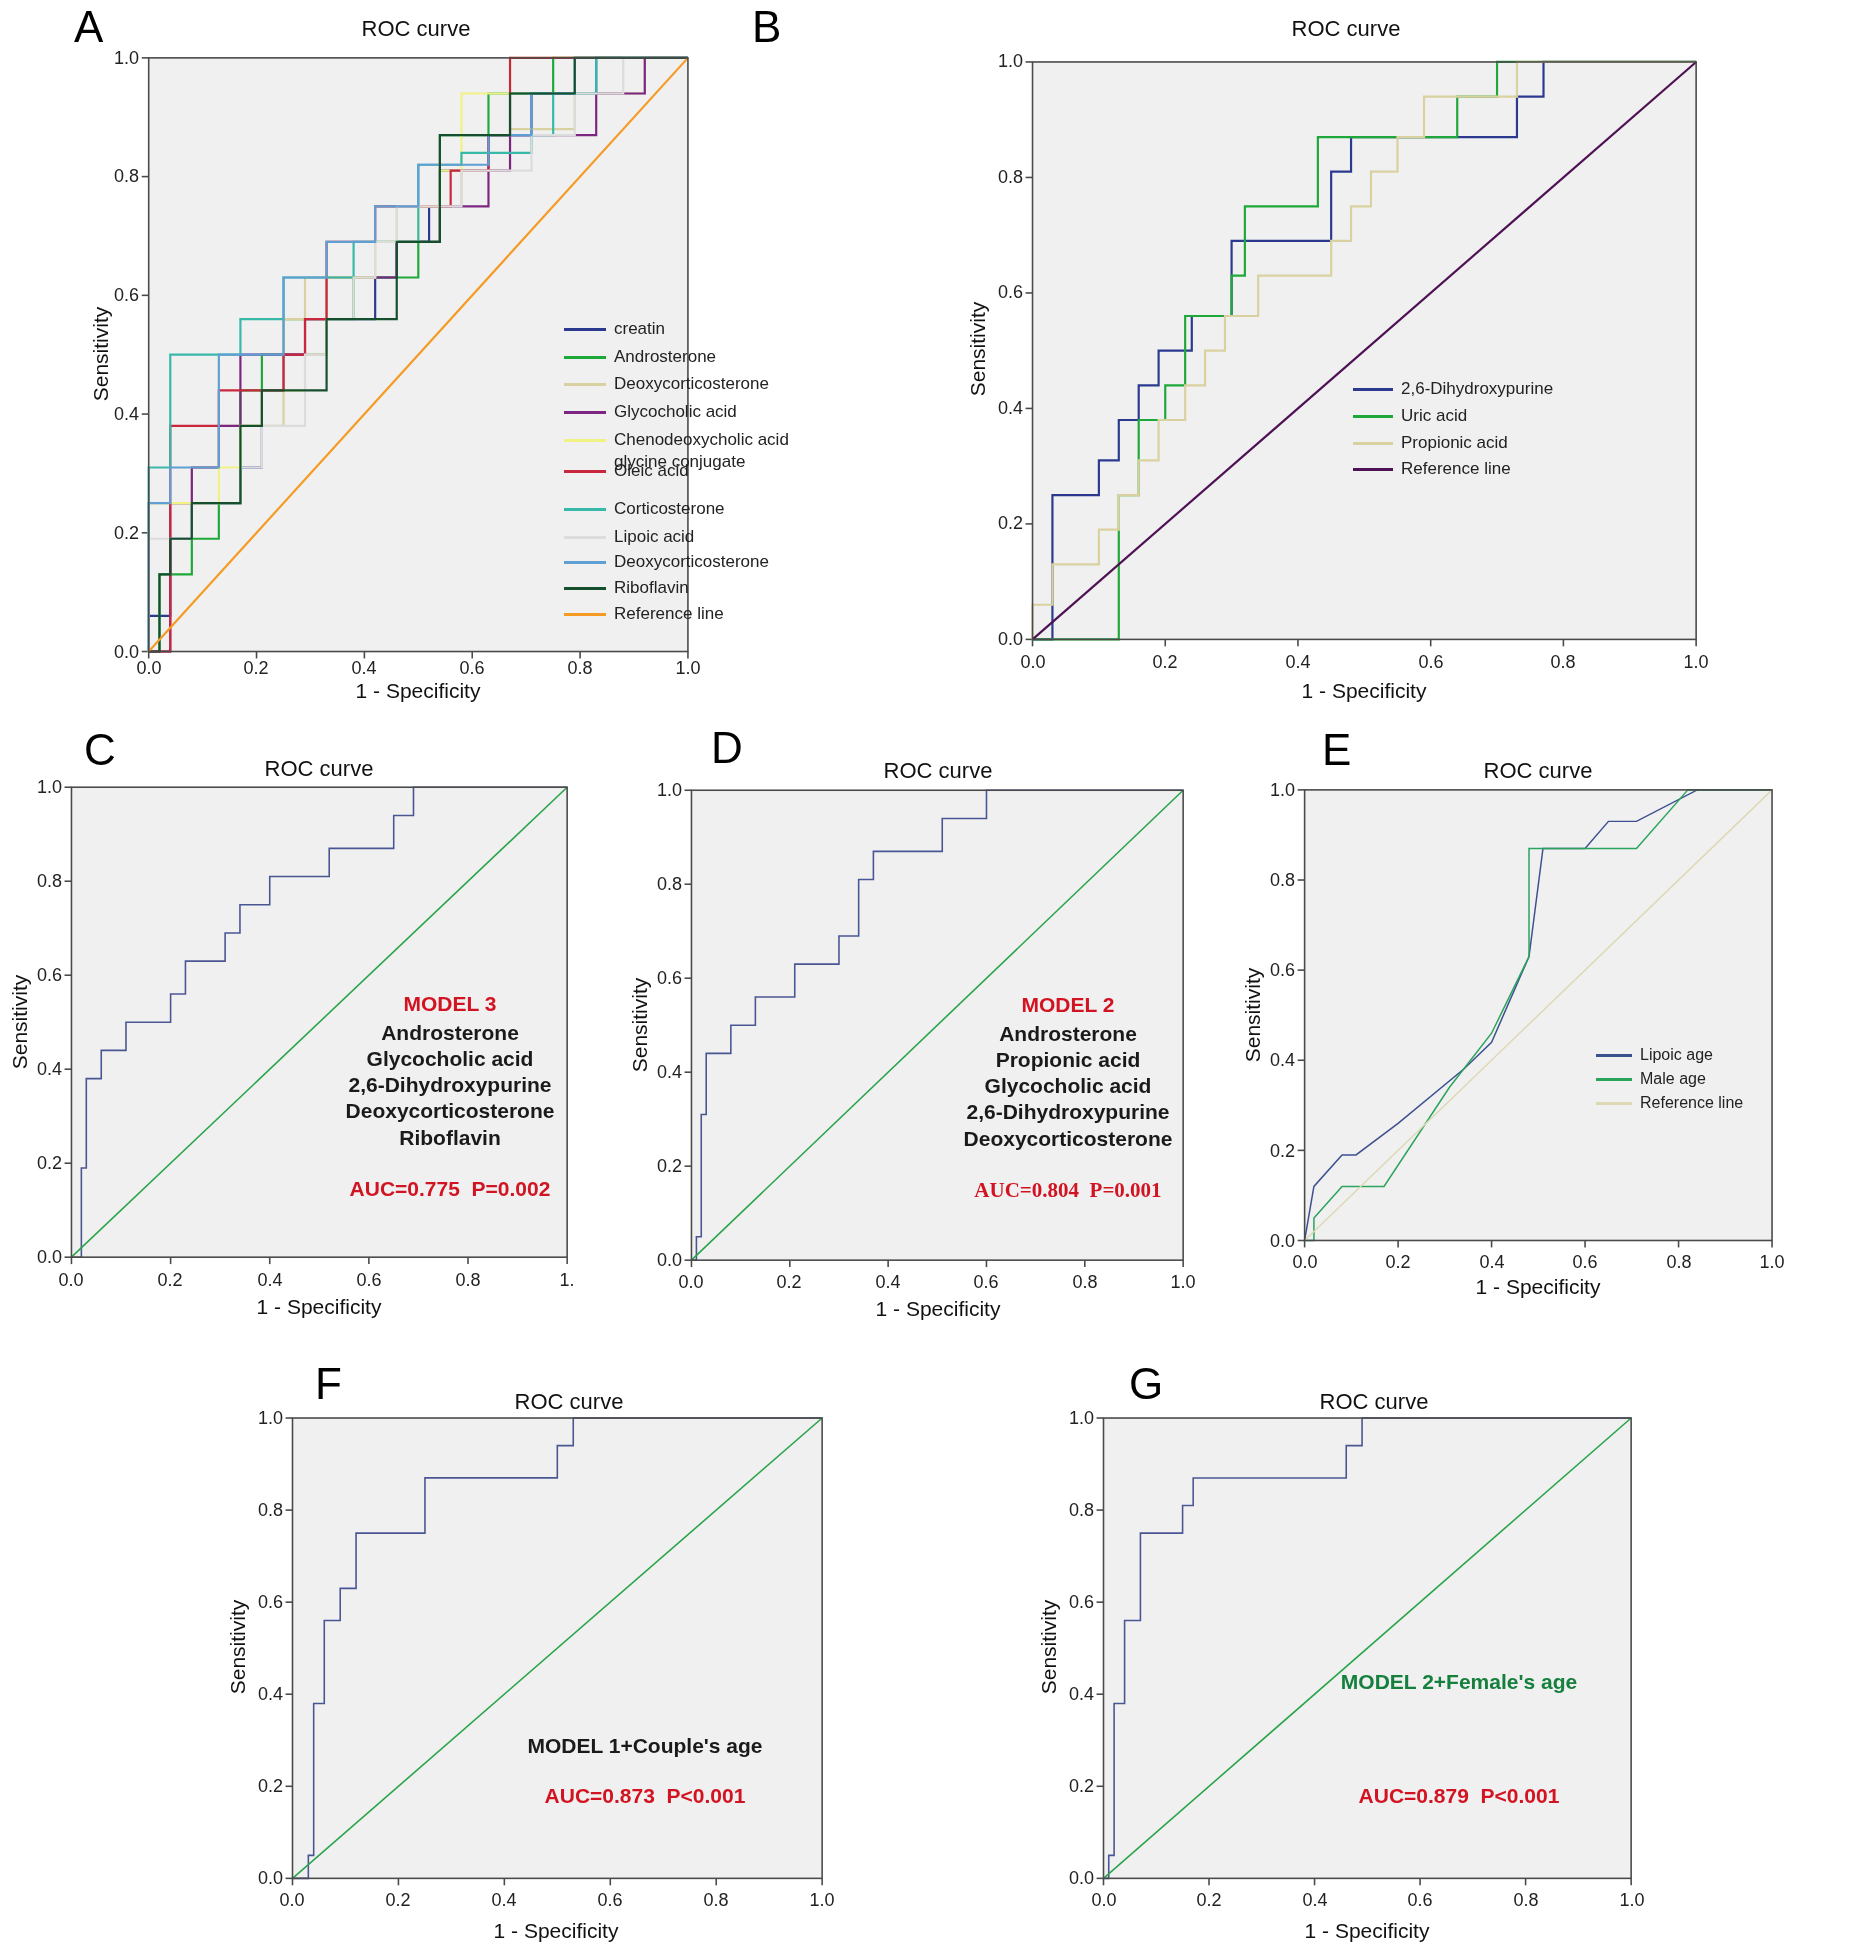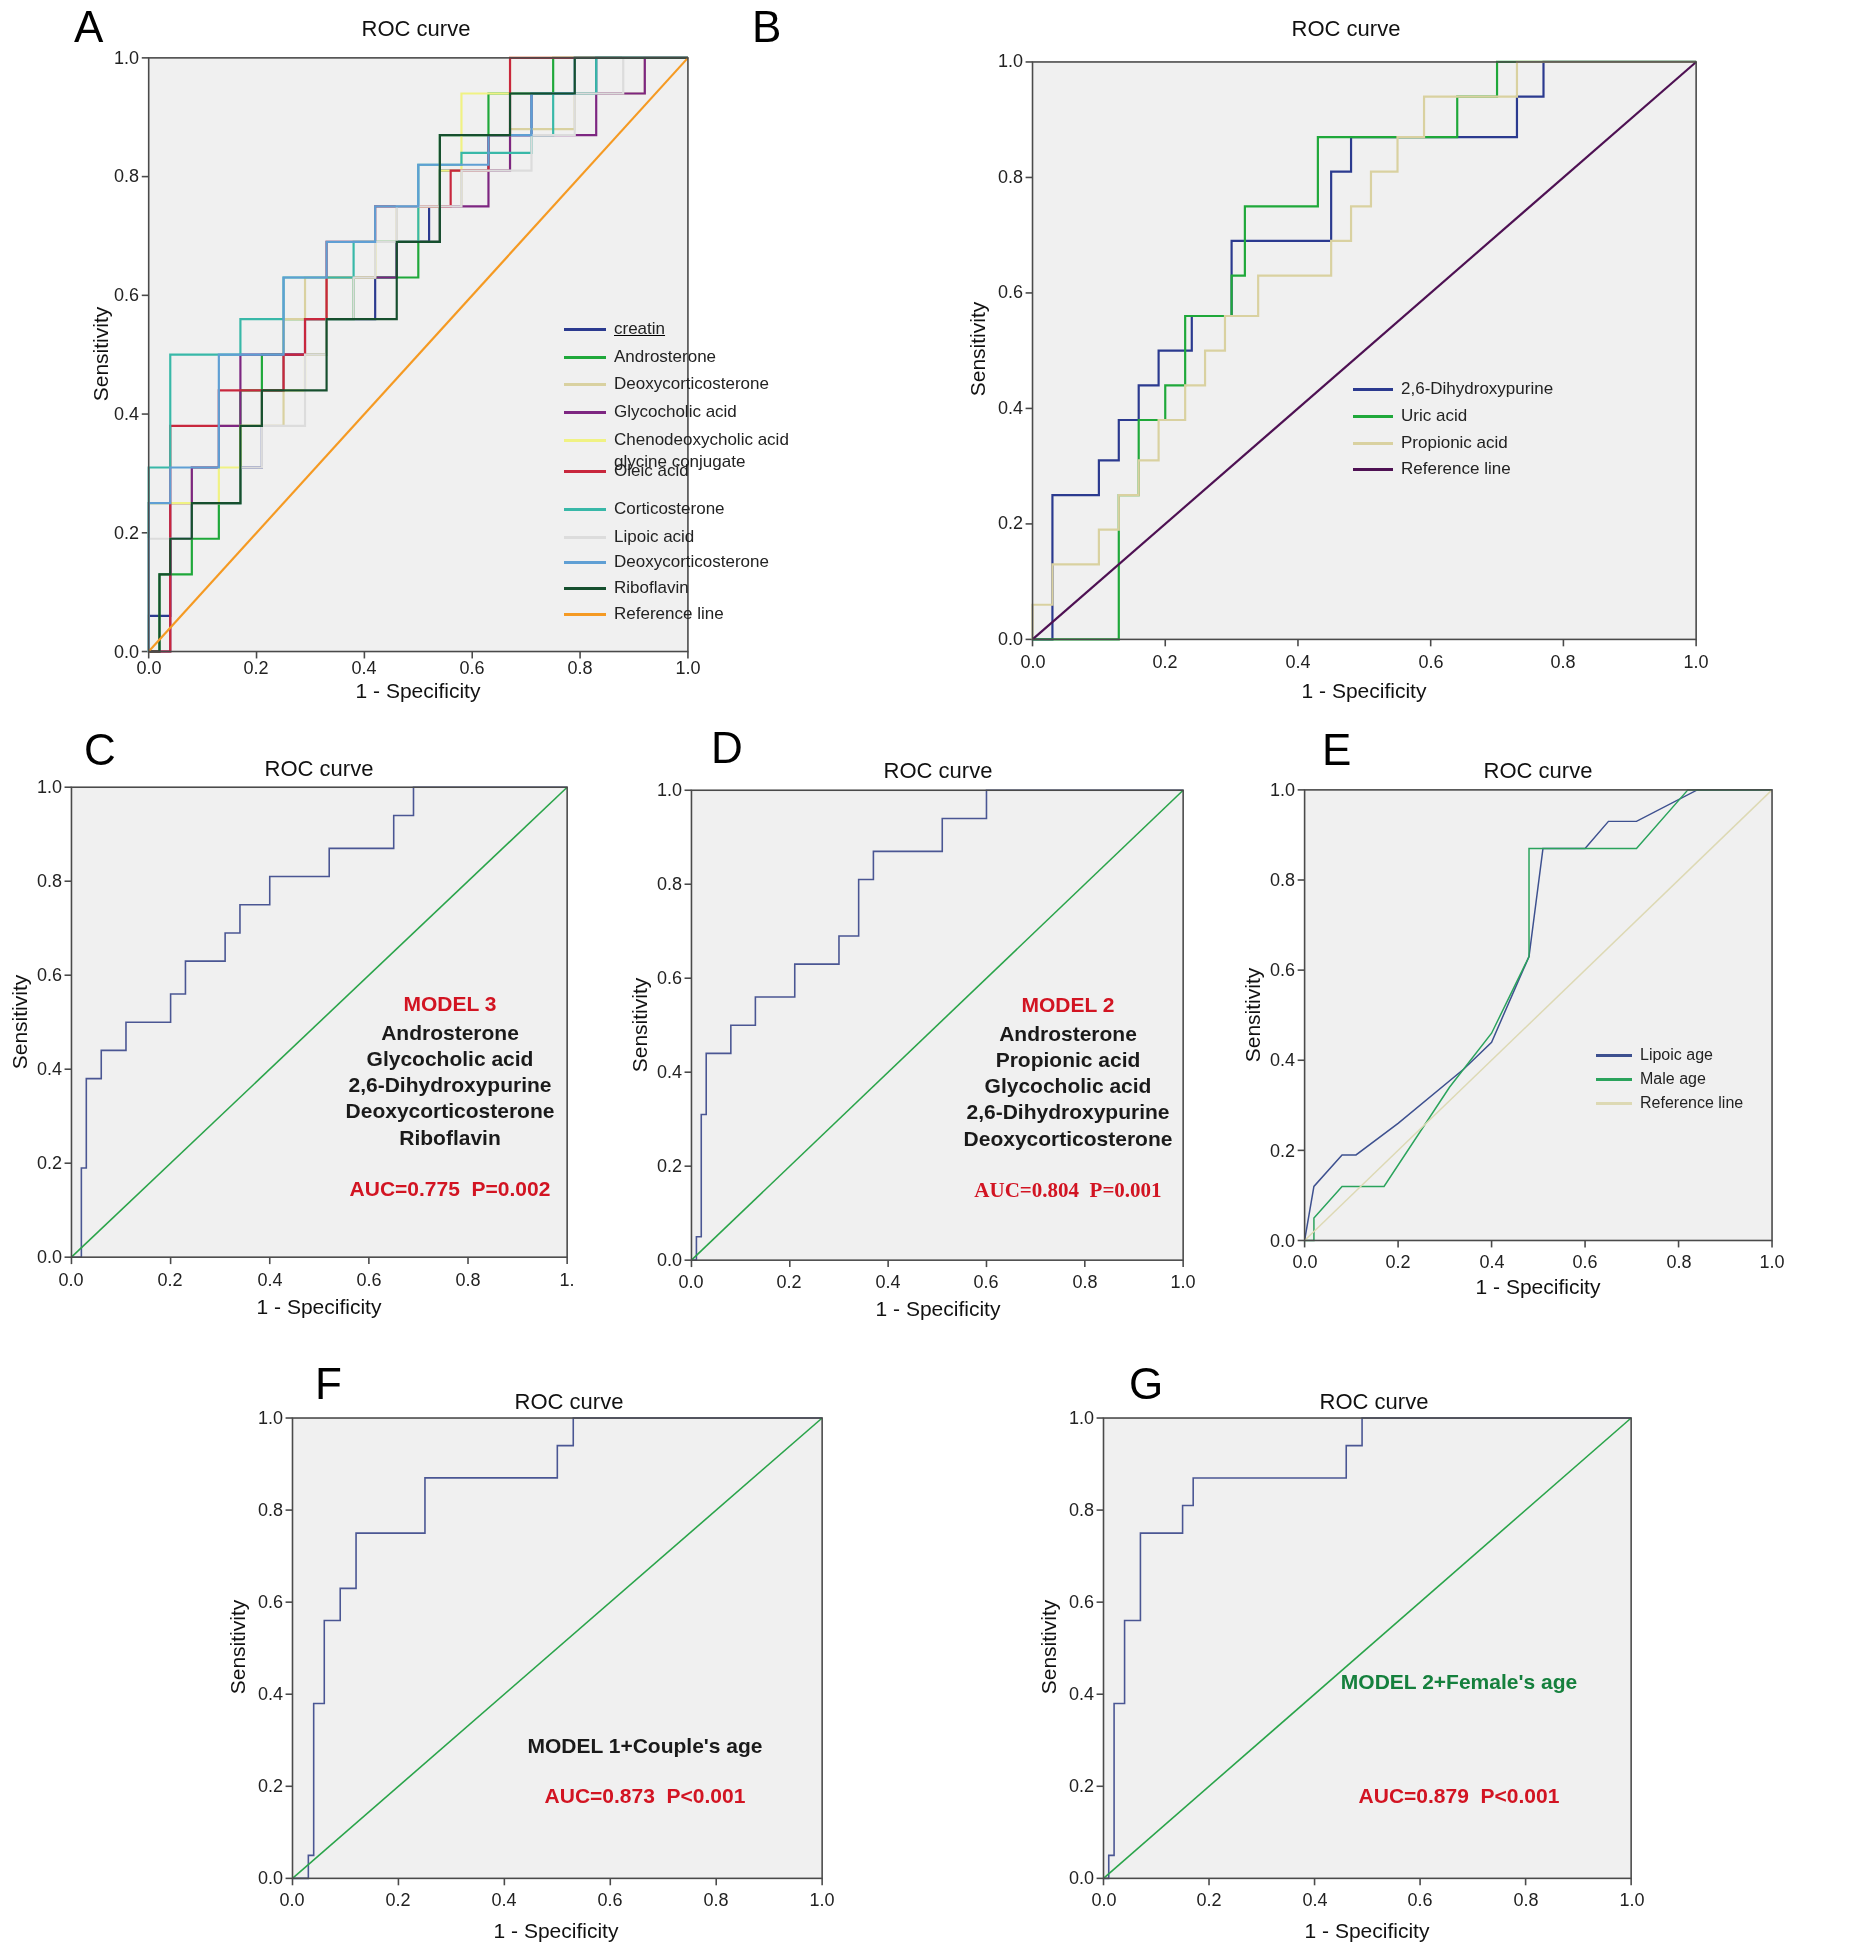--- a/index.html
+++ b/index.html
@@ -89,21 +89,21 @@
     <div class="tick-label x" style="left: 364px; top: 657px;">0.4</div>
     <div class="tick-label x" style="left: 472px; top: 657px;">0.6</div>
     <div class="tick-label x" style="left: 580px; top: 657px;">0.8</div>
     <div class="tick-label x" style="left: 688px; top: 657px;">1.0</div>
     <div class="tick-label y" style="left: 93px; top: 641px;">0.0</div>
     <div class="tick-label y" style="left: 93px; top: 522px;">0.2</div>
     <div class="tick-label y" style="left: 93px; top: 403px;">0.4</div>
     <div class="tick-label y" style="left: 93px; top: 284px;">0.6</div>
     <div class="tick-label y" style="left: 93px; top: 165px;">0.8</div>
     <div class="tick-label y" style="left: 93px; top: 47px;">1.0</div>
-    <div class="legend-row" style="left: 564px; top: 318px; text-decoration: underline;">
+    <div class="legend-row" style="left: 564px; top: 318px;">
       <span class="sw" style="width: 42px; border-top-color: rgb(43, 58, 143);"></span>
       <span class="lbl">creatin</span>
     </div>
     <div class="legend-row" style="left: 564px; top: 346px;">
       <span class="sw" style="width: 42px; border-top-color: rgb(31, 168, 58);"></span>
       <span class="lbl">Androsterone</span>
     </div>
     <div class="legend-row" style="left: 564px; top: 373px;">
       <span class="sw" style="width: 42px; border-top-color: rgb(217, 209, 160);"></span>
       <span class="lbl">Deoxycorticosterone</span>

